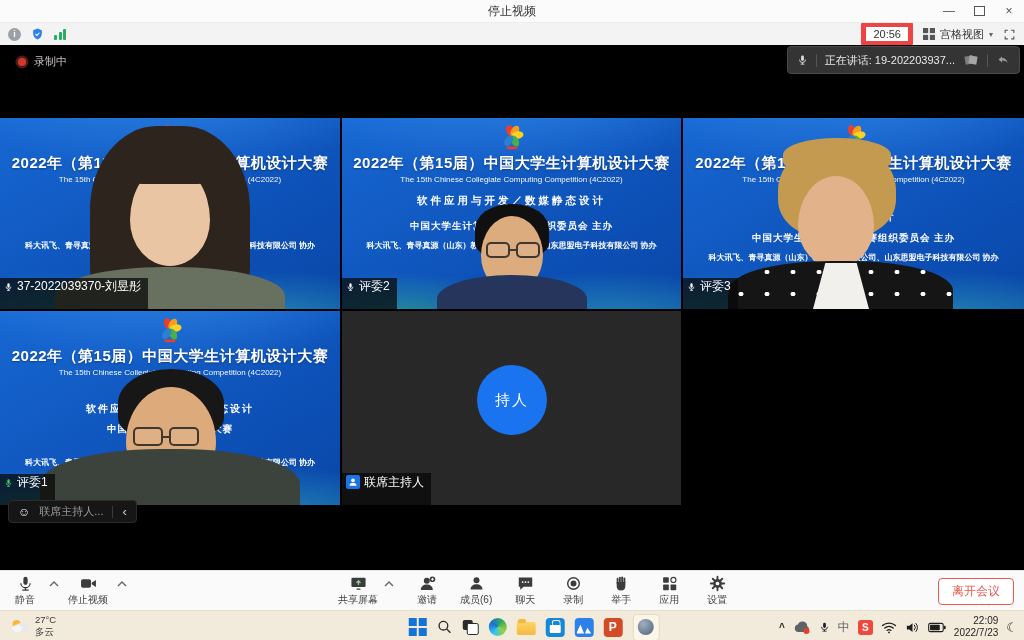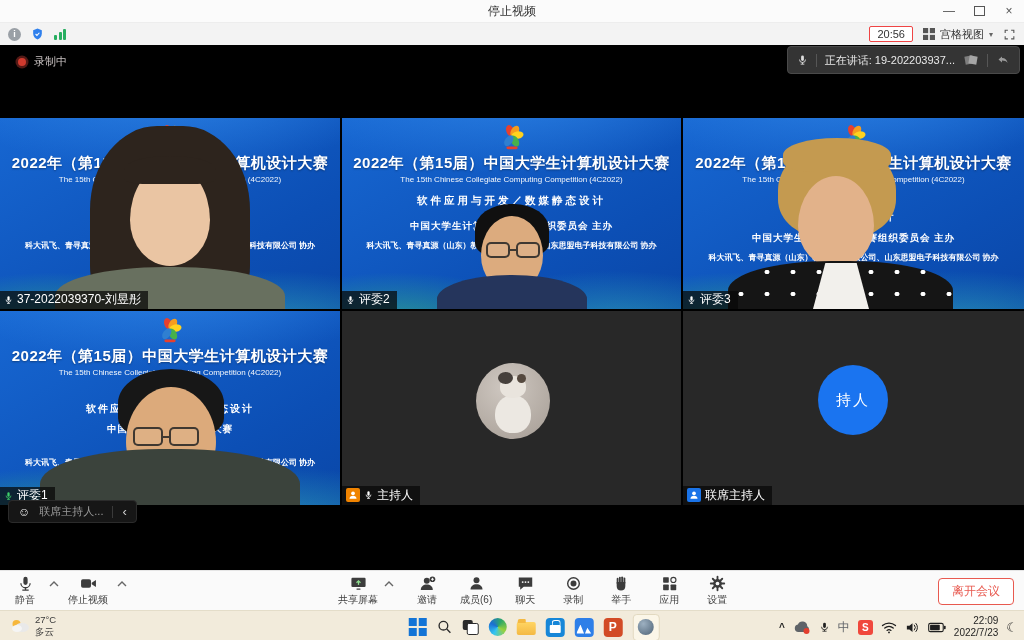--- a/index.html
+++ b/index.html
@@ -14,21 +14,21 @@
   .maxbox i{display:block;width:9px;height:8px;border:1.2px solid #555;}
 
   
   .menubar{height:22px;background:#f3f3f3;display:flex;align-items:center;justify-content:space-between;padding:0 8px;}
   .mb-left{display:flex;align-items:center;gap:10px;}
   .info-ic{width:13px;height:13px;border-radius:50%;background:#9aa0a6;color:#fff;font-size:9px;font-weight:bold;display:flex;align-items:center;justify-content:center;}
   .sig{display:flex;align-items:flex-end;gap:1.5px;height:12px;}
   .sig i{width:3px;background:#27ae60;border-radius:1px;}
   .sig i:nth-child(1){height:5px}.sig i:nth-child(2){height:8px}.sig i:nth-child(3){height:11px}
   .mb-right{display:flex;align-items:center;gap:10px;}
-  .timebox{background:#fff;border:1px solid #ef4444;border-radius:2px;padding:1px 7px;font-size:11px;color:#333;}
+  .timebox{background:#fff;border:5px solid #ef4444;border-radius:2px;padding:1px 7px;font-size:11px;color:#333;}
   .viewswitch{display:flex;align-items:center;gap:5px;font-size:11px;color:#333;}
   .caret{font-size:8px;color:#666;}
 
   
   .stage{position:relative;height:525px;background:#000;border-radius:7px;}
   .rec{position:absolute;left:18px;top:9px;display:flex;align-items:center;gap:8px;z-index:5;}
   .recdot{width:8px;height:8px;border-radius:50%;background:#d03a2e;box-shadow:0 0 0 2.5px rgba(140,44,36,.6);}
   .rectext{font-size:11px;color:#c9c2c2;}
   .pill{position:absolute;right:4px;top:1px;height:26px;background:#343434;border:1px solid #4a4a4a;border-radius:4px;display:flex;align-items:center;gap:8px;padding:0 9px;z-index:5;}
   .pill .ptext{font-size:11px;color:#e9e9e9;}
@@ -59,21 +59,21 @@
   .t3 .b-line.host{margin-top:8px;}
   .t4 .b-line.dept{margin-top:7px;}
   .t4 .b-line.org{margin-top:5px;}
 
   .person{position:absolute;inset:0;z-index:2;}
   .person div{position:absolute;}
   .glasses{display:flex;align-items:center;z-index:3;}
   .glasses b{display:block;border:2px solid rgba(35,35,35,.85);border-radius:5px;background:rgba(255,255,255,.07);}
   .glasses i{display:block;width:6px;height:2px;background:rgba(35,35,35,.85);}
 
-  .tag{position:absolute;left:0;bottom:0;display:flex;align-items:center;gap:4px;background:rgba(8,8,8,.74);color:#fff;font-size:12px;line-height:13px;padding:2px 7px 3px 4px;z-index:4;white-space:nowrap;}
+  .tag{position:absolute;left:0;bottom:0;display:flex;align-items:center;gap:4px;background:rgba(8,8,8,.74);color:#fff;font-size:12px;line-height:13px;padding:2px 7px 16px 4px;z-index:4;white-space:nowrap;}
   .badge{width:14px;height:14px;border-radius:2px;display:flex;align-items:center;justify-content:center;}
   .badge.orange{background:#f08300;}
   .badge.blue{background:#1a73e8;}
   .bigavatar{position:absolute;left:135px;top:54px;width:70px;height:70px;border-radius:50%;background:#1a74f0;display:flex;align-items:center;justify-content:center;color:#fff;font-size:15px;letter-spacing:2px;z-index:2;}
   .catcircle{position:absolute;left:134px;top:52px;width:74px;height:76px;border-radius:50%;background:radial-gradient(circle at 40% 32%,#cfc8c1,#a59c94);z-index:2;overflow:hidden;}
   .catcircle i{position:absolute;display:block;}
   .cat-body{left:19px;top:32px;width:36px;height:38px;background:#ece8e2;border-radius:50% 50% 45% 45%;}
   .cat-head{left:24px;top:13px;width:26px;height:22px;background:#e9e4dd;border-radius:45%;}
   .cat-patch{left:22px;top:9px;width:15px;height:12px;background:#46403c;border-radius:50%;}
   .cat-patch2{left:41px;top:11px;width:9px;height:9px;background:#55493f;border-radius:50%;}
@@ -341,42 +341,20 @@
         <div class="tag">
           <svg width="9" height="12" viewBox="0 0 24 24">
               <rect x="9" y="2" width="6" height="12" rx="3" fill="#3ed06a"></rect>
               <path d="M5.5 11a6.5 6.5 0 0 0 13 0" fill="none" stroke="#3ed06a" stroke-width="2"></path>
               <path d="M12 17.5V21M8 21h8" stroke="#3ed06a" stroke-width="2"></path>
             </svg>
           <span>评委1</span>
         </div>
       </div>
 
-      <div class="tile dark">
-        <div class="catcircle">
-          <i class="cat-body"></i>
-            <i class="cat-head"></i>
-            <i class="cat-patch"></i>
-            <i class="cat-patch2"></i>
-        </div>
-        <div class="tag">
-          <span class="badge orange">
-            <svg width="10" height="10" viewBox="0 0 24 24">
-                <circle cx="12" cy="8" r="4.5" fill="#fff"></circle>
-                <path d="M3.5 21c0-4.5 3.8-7 8.5-7s8.5 2.5 8.5 7z" fill="#fff"></path>
-              </svg>
-          </span>
-          <svg width="9" height="12" viewBox="0 0 24 24">
-              <rect x="9" y="2" width="6" height="12" rx="3" fill="#fff"></rect>
-              <path d="M5.5 11a6.5 6.5 0 0 0 13 0" fill="none" stroke="#fff" stroke-width="2"></path>
-              <path d="M12 17.5V21M8 21h8" stroke="#fff" stroke-width="2"></path>
-            </svg>
-          <span>主持人</span>
-        </div>
-      </div>
 
       <div class="tile dark">
         <div class="bigavatar">持人</div>
         <div class="tag">
           <span class="badge blue">
             <svg width="10" height="10" viewBox="0 0 24 24">
                 <circle cx="12" cy="8" r="4.5" fill="#fff"></circle>
                 <path d="M3.5 21c0-4.5 3.8-7 8.5-7s8.5 2.5 8.5 7z" fill="#fff"></path>
               </svg>
           </span>

